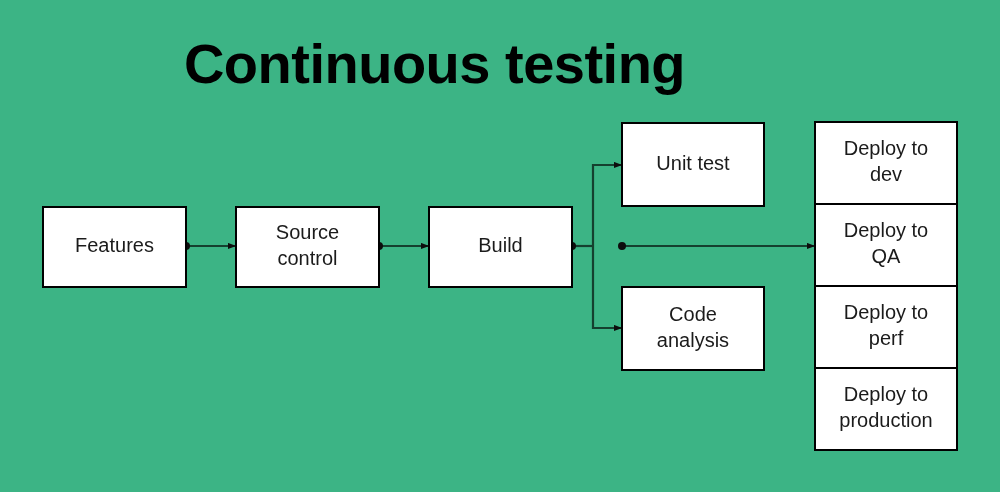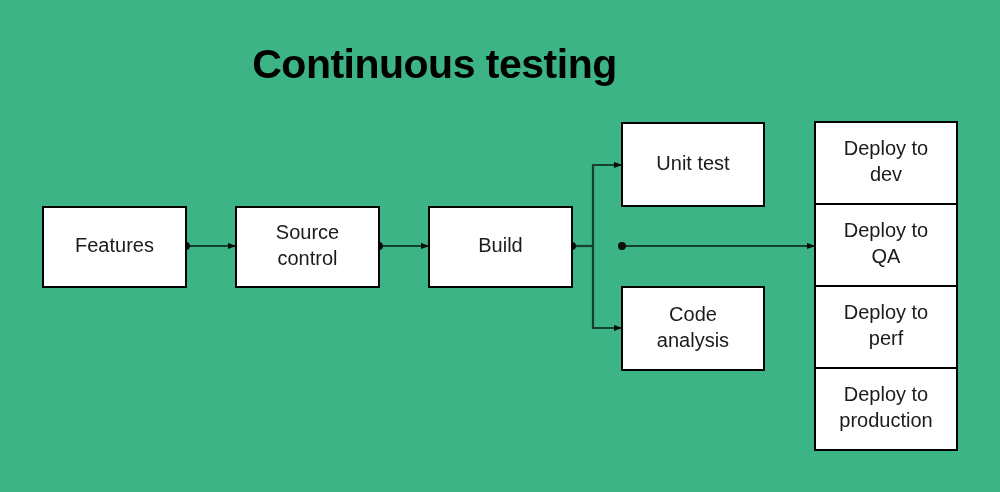--- a/index.html
+++ b/index.html
@@ -19,21 +19,21 @@
     height: 492px;
     background: #3cb485;
   }
   #diagram-title {
     position: absolute;
     left: 0;
     top: 40px;
     width: 869px;
     text-align: center;
     font-family: "Liberation Sans", sans-serif;
-    font-size: 41px;
+    font-size: 56px;
     font-weight: 800;
     letter-spacing: -0.5px;
     color: #000000;
     line-height: 48px;
     white-space: pre;
   }
   svg.flow {
     position: absolute;
     left: 0;
     top: 0;

